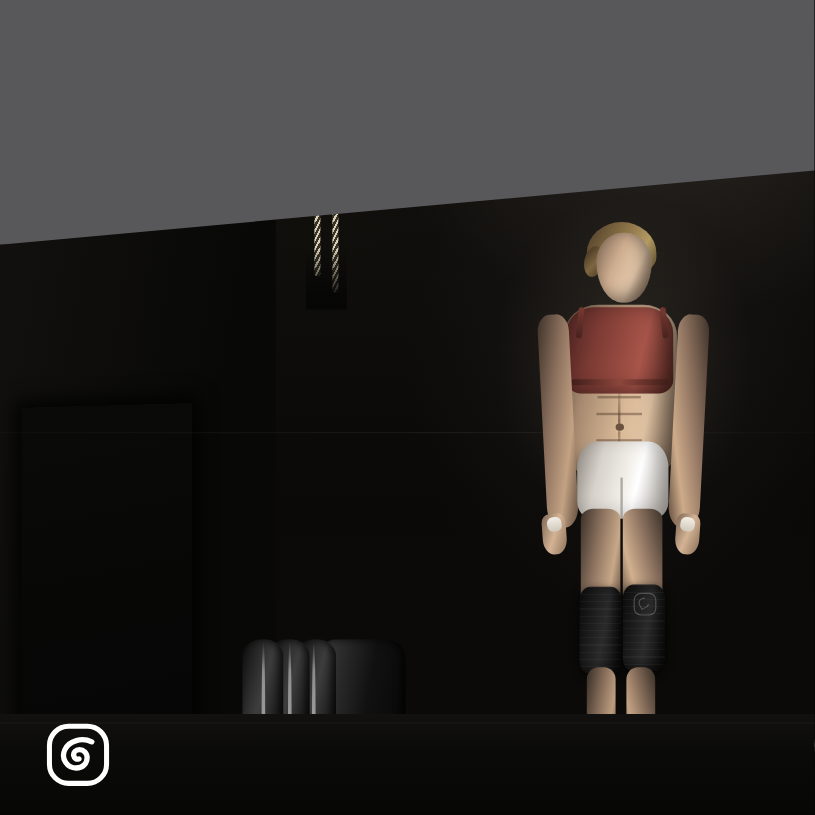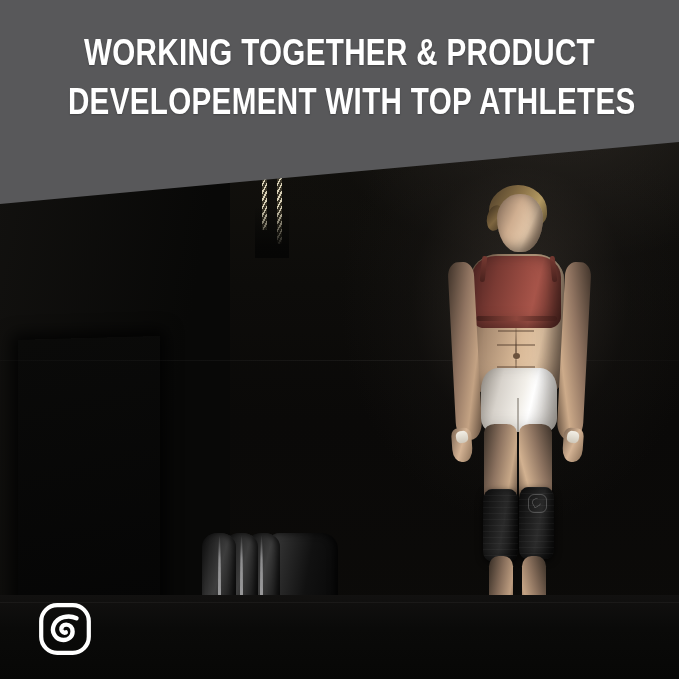--- a/index.html
+++ b/index.html
@@ -466,24 +466,20 @@
       <div class="plate-rim r1"></div>
       <div class="plate-rim r2"></div>
       <div class="plate-rim r3"></div>
     </div>
 
     <div class="floor"></div>
     <div class="floor-line"></div>
   </div>
 
   <div class="header-band"></div>
-  <div class="header-inner">
-    <span class="title-line">WORKING TOGETHER &amp; PRODUCT</span>
-    <span class="title-line">DEVELOPEMENT WITH TOP ATHLETES</span>
-  </div>
 
   <div class="brand-logo">
     <svg viewBox="0 0 54 54" xmlns="http://www.w3.org/2000/svg" aria-hidden="true">
       <rect x="3.2" y="3.2" width="47.6" height="47.6" rx="16" ry="16" fill="none" stroke="#ffffff" stroke-width="4.2"></rect>
       <path d="M38.5 16.2
                C 30.5 12.4, 19.6 15.0, 16.0 22.8
                C 12.6 30.2, 17.8 38.0, 25.4 38.0
                C 31.0 38.0, 34.6 34.2, 34.6 29.4
                C 34.6 25.4, 31.6 22.6, 28.2 22.6
                C 25.2 22.6, 23.0 24.8, 23.4 27.6

